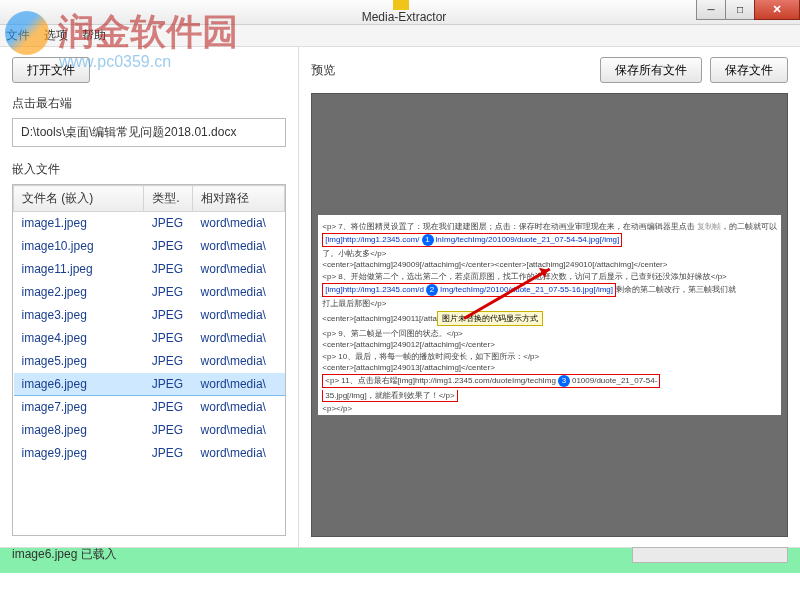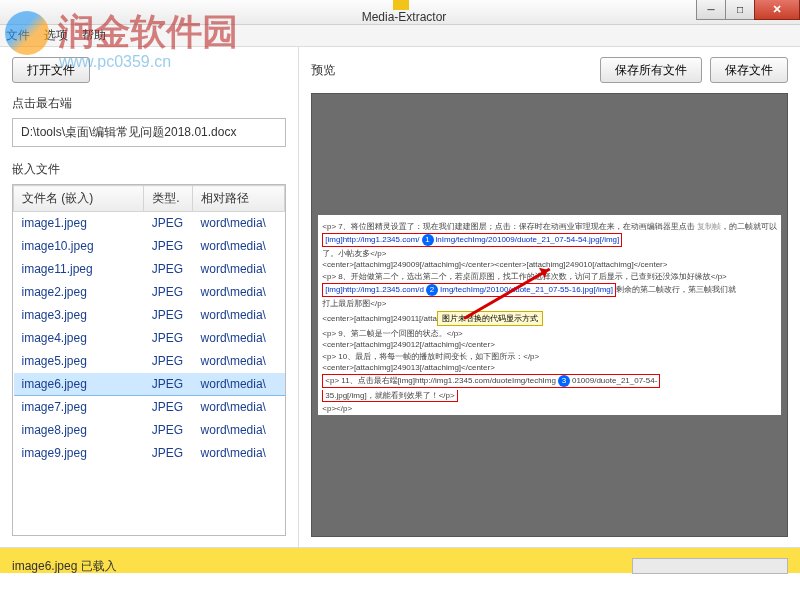--- a/index.html
+++ b/index.html
@@ -43,21 +43,21 @@
 .preview-area { flex: 1; background: #6d6d6d; border: 1px solid #555; display: flex; align-items: center; justify-content: center; padding: 6px; }
 .preview-img { background: #fff; width: 100%; height: 200px; position: relative; overflow: hidden; font-size: 8px; color: #444; padding: 6px 4px; line-height: 1.4; }
 .code-line { white-space: nowrap; overflow: hidden; }
 .hl-red { border: 1px solid #e60000; display: inline-block; padding: 0 2px; margin: 1px 0; }
 .hl-yellow { background: #fff9d0; border: 1px solid #c9b000; padding: 1px 4px; color: #000; display: inline-block; margin: 2px 0; }
 .blue-txt { color: #0033cc; }
 .circle-num { display: inline-block; width: 12px; height: 12px; background: #0066ff; color: #fff; border-radius: 6px; text-align: center; line-height: 12px; font-size: 8px; margin: 0 2px; }
 .arrow { position: absolute; width: 180px; height: 3px; background: #d40000; transform-origin: left center; }
 .arrow::after { content: ''; position: absolute; right: -2px; top: -5px; border: 6px solid transparent; border-left: 12px solid #d40000; }
 
-.statusbar { height: 26px; border-top: 1px solid #ddd; display: flex; align-items: flex-start; padding: 10px 12px; background: #fde047; }
+.statusbar { height: 26px; border-top: 1px solid #ddd; display: flex; align-items: flex-end; padding: 10px 12px; background: #86efac; }
 .status-text { flex: 1; font-size: 12px; color: #333; }
 .progress { width: 156px; height: 16px; border: 1px solid #b7b7b7; background: #eaeaea; }
 </style>
 </head>
 <body>
 
 <div class="watermark">
   <span class="wm-logo"></span>
   <span class="wm-text1">润金软件园</span>
   <span class="wm-text2">www.pc0359.cn</span>

